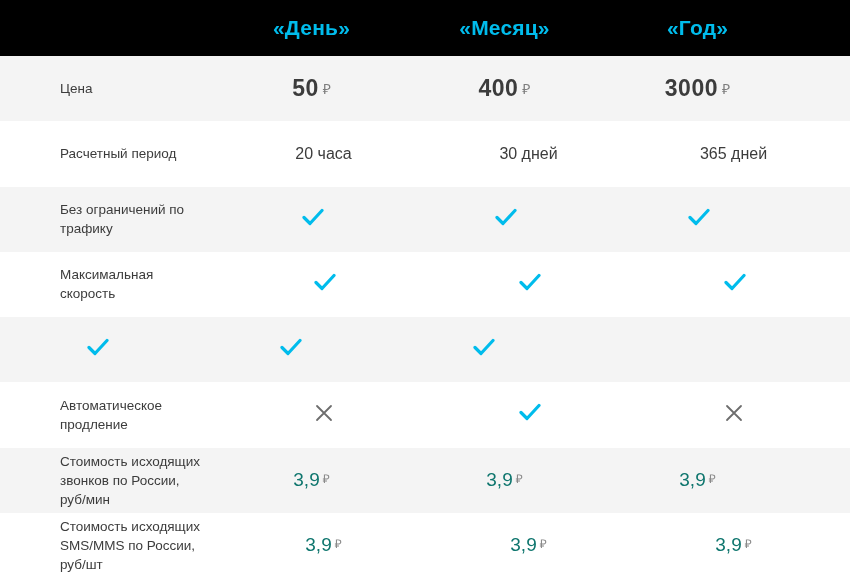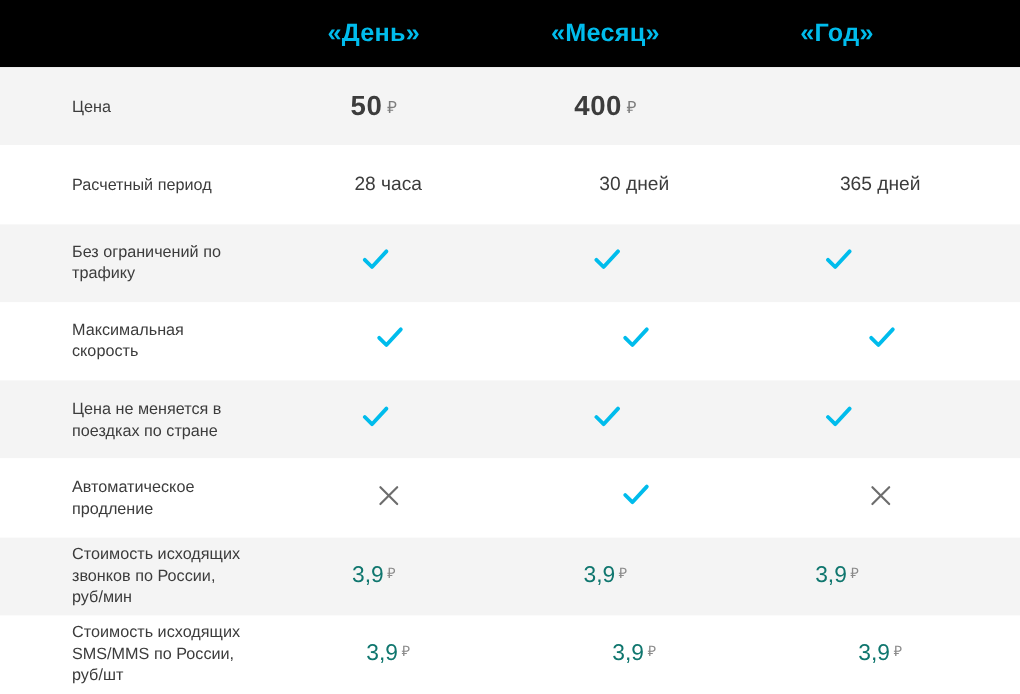--- a/index.html
+++ b/index.html
@@ -133,24 +133,25 @@
     <div class="col-plan">
       <span class="plan-title">«Год»</span>
     </div>
   </div>
 
   <div class="rows" id="rows-container">
       <div class="row shade">
         <div class="col-label"><span class="feature-name">Цена</span></div>
         <div class="col-plan cell"><span class="price-amount">50</span><span class="rub">₽</span></div>
         <div class="col-plan cell"><span class="price-amount">400</span><span class="rub">₽</span></div>
+        <div class="col-plan cell"><span class="price-amount">3000</span><span class="rub">₽</span></div>
       </div>
       <div class="row plain">
         <div class="col-label"><span class="feature-name">Расчетный период</span></div>
-        <div class="col-plan cell"><span class="period-text">28 часа</span></div>
+        <div class="col-plan cell"><span class="period-text">20 часа</span></div>
         <div class="col-plan cell"><span class="period-text">30 дней</span></div>
         <div class="col-plan cell"><span class="period-text">365 дней</span></div>
       </div>
       <div class="row shade">
         <div class="col-label"><span class="feature-name">Без ограничений по трафику</span></div>
         <div class="col-plan cell"><span class="check"><svg width="22" height="18" viewBox="0 0 22 18" aria-hidden="true">
               <path d="M2 9.5 L8 15.5 L20 2.5" fill="none" stroke="#00bcec" stroke-width="3.2" stroke-linecap="round" stroke-linejoin="round"></path>
             </svg></span></div>
         <div class="col-plan cell"><span class="check"><svg width="22" height="18" viewBox="0 0 22 18" aria-hidden="true">
               <path d="M2 9.5 L8 15.5 L20 2.5" fill="none" stroke="#00bcec" stroke-width="3.2" stroke-linecap="round" stroke-linejoin="round"></path>
@@ -165,21 +166,20 @@
               <path d="M2 9.5 L8 15.5 L20 2.5" fill="none" stroke="#00bcec" stroke-width="3.2" stroke-linecap="round" stroke-linejoin="round"></path>
             </svg></span></div>
         <div class="col-plan cell"><span class="check"><svg width="22" height="18" viewBox="0 0 22 18" aria-hidden="true">
               <path d="M2 9.5 L8 15.5 L20 2.5" fill="none" stroke="#00bcec" stroke-width="3.2" stroke-linecap="round" stroke-linejoin="round"></path>
             </svg></span></div>
         <div class="col-plan cell"><span class="check"><svg width="22" height="18" viewBox="0 0 22 18" aria-hidden="true">
               <path d="M2 9.5 L8 15.5 L20 2.5" fill="none" stroke="#00bcec" stroke-width="3.2" stroke-linecap="round" stroke-linejoin="round"></path>
             </svg></span></div>
       </div>
       <div class="row shade">
-        <div class="col-label"><span class="feature-name">Цена не меняется в поездках по стране</span></div>
         <div class="col-plan cell"><span class="check"><svg width="22" height="18" viewBox="0 0 22 18" aria-hidden="true">
               <path d="M2 9.5 L8 15.5 L20 2.5" fill="none" stroke="#00bcec" stroke-width="3.2" stroke-linecap="round" stroke-linejoin="round"></path>
             </svg></span></div>
         <div class="col-plan cell"><span class="check"><svg width="22" height="18" viewBox="0 0 22 18" aria-hidden="true">
               <path d="M2 9.5 L8 15.5 L20 2.5" fill="none" stroke="#00bcec" stroke-width="3.2" stroke-linecap="round" stroke-linejoin="round"></path>
             </svg></span></div>
         <div class="col-plan cell"><span class="check"><svg width="22" height="18" viewBox="0 0 22 18" aria-hidden="true">
               <path d="M2 9.5 L8 15.5 L20 2.5" fill="none" stroke="#00bcec" stroke-width="3.2" stroke-linecap="round" stroke-linejoin="round"></path>
             </svg></span></div>
       </div>

